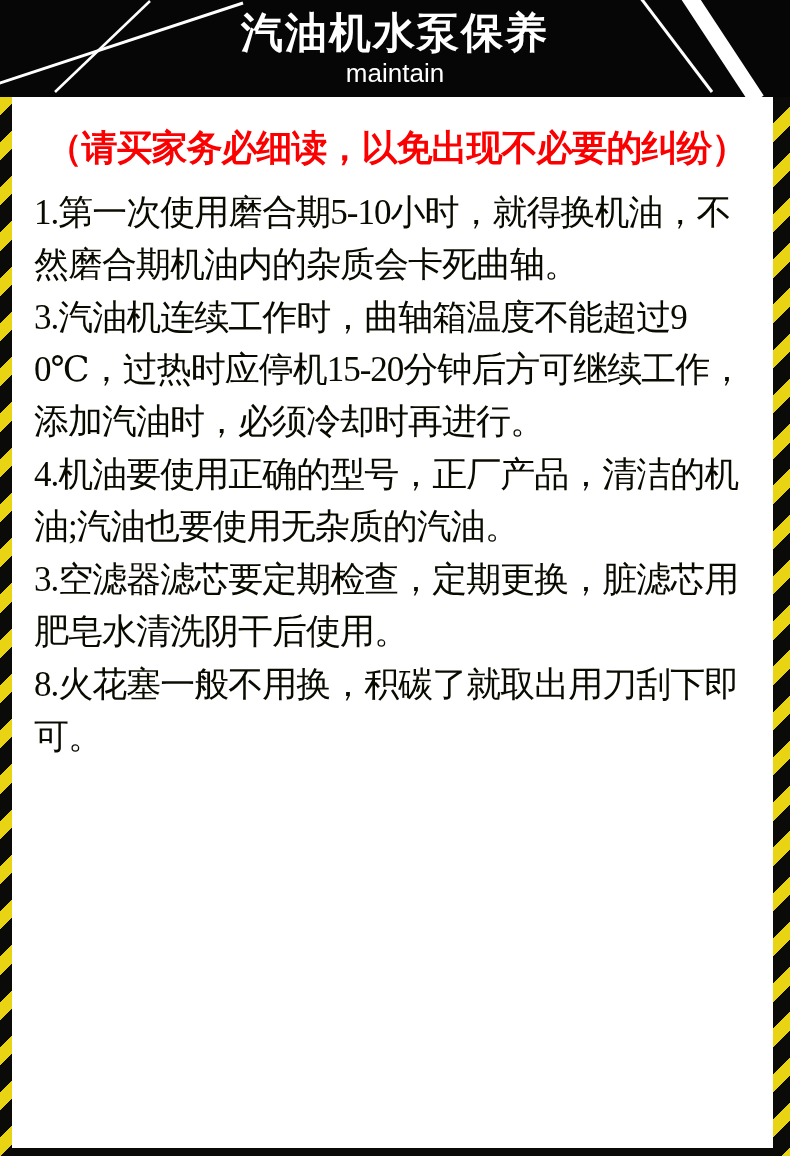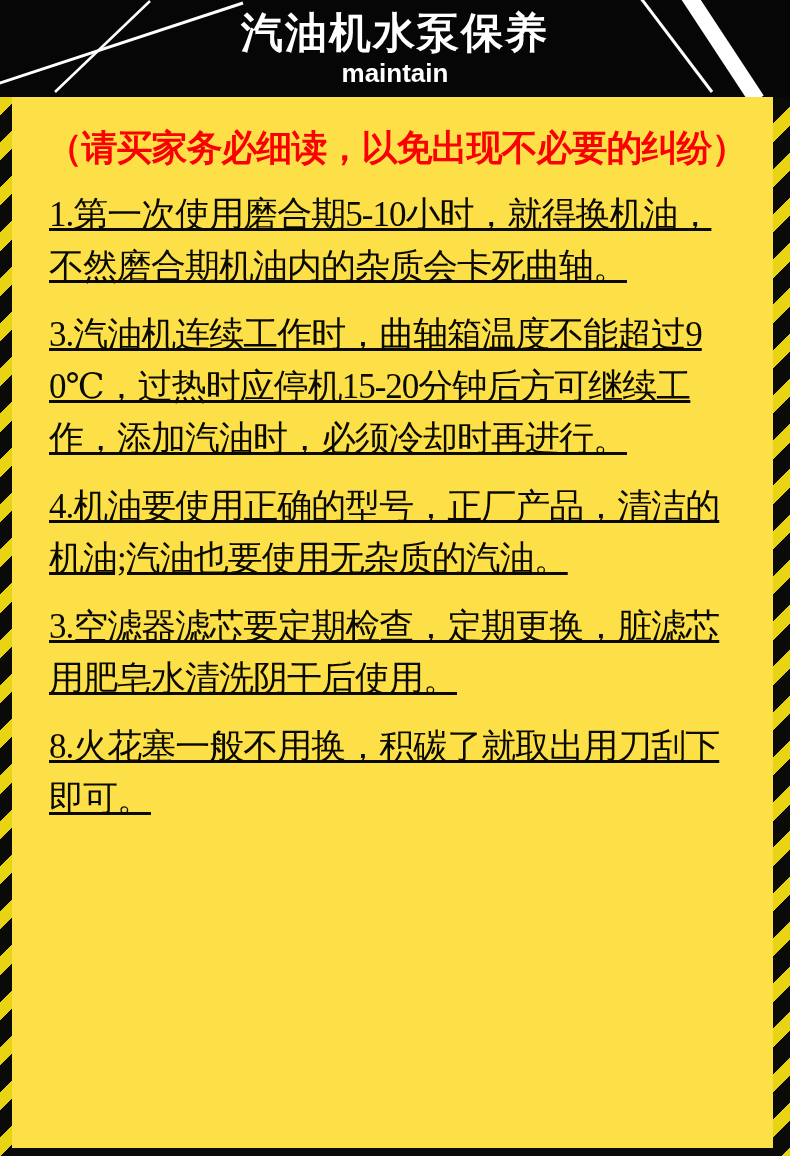--- a/index.html
+++ b/index.html
@@ -39,21 +39,21 @@
     line-height: 46px;
     letter-spacing: 2px;
   }
   .page-subtitle {
     position: absolute;
     left: 0; top: 58px;
     width: 100%;
     text-align: center;
     color: #ffffff;
     font-family: "Liberation Sans", "DejaVu Sans", sans-serif;
-    font-weight: 700;
+    font-weight: 400;
     font-size: 26px;
     line-height: 30px;
   }
 
   
   .edge-left {
     position: absolute;
     left: 0; top: 97px; bottom: 0;
     width: 12px;
     background: repeating-linear-gradient(135deg, #e8d412 0 13px, #0a0a08 13px 32px);
@@ -70,44 +70,43 @@
     bottom: 0;
     height: 8px;
     background: #0a0a08;
   }
 
   
   .panel {
     position: absolute;
     left: 12px; top: 97px;
     width: 761px; height: 1051px;
-    background: #fde047;
+    background: #ffffff;
     box-sizing: border-box;
     padding: 26px 13px 0 21px;
   }
   .warning-text {
     margin: 0 0 14px 0;
     text-align: center;
     color: #fb0000;
     font-weight: bold;
     font-size: 36px;
     line-height: 50px;
     letter-spacing: -1px;
   }
   .notice-items {
     color: #0a0a00;
     font-size: 35px;
     line-height: 52px;
     letter-spacing: -1px;
     text-align: left;
   }
   .notice-items p {
-    margin: 16px;
+    margin: 1px;
     word-break: break-all;
-    text-decoration: underline;
   }
 </style>
 </head>
 <body>
 
 <div class="canvas">
 
   <div class="header">
     <svg width="790" height="97" viewBox="0 0 790 97">
       <line x1="-6" y1="85" x2="243" y2="3" stroke="#ffffff" stroke-width="3"></line>

